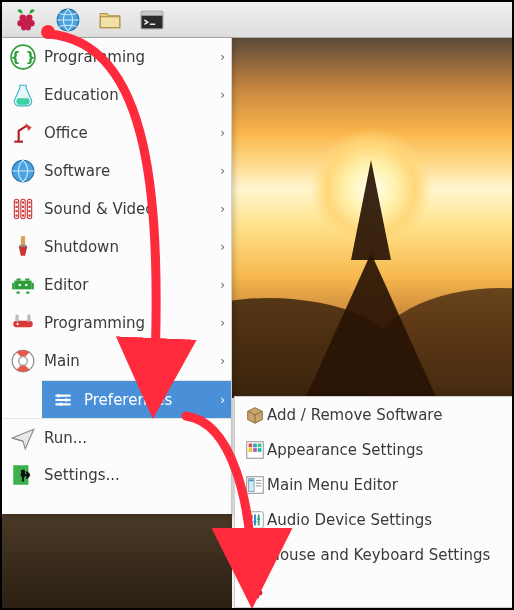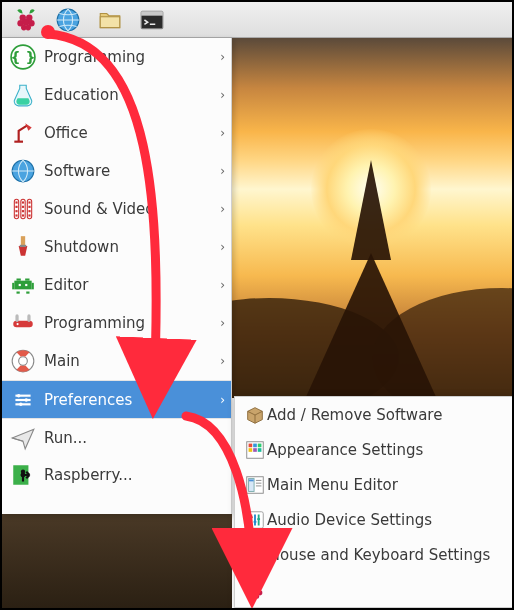--- a/index.html
+++ b/index.html
@@ -89,20 +89,21 @@
     align-items: center;
     padding: 0 6px 0 8px;
     gap: 8px;
     cursor: pointer;
   }
   .menu-item.bordered { border-top: 1px solid #e4e4e4; }
   .menu-item .lbl { flex: 1; color: #3a3a3a; }
   .menu-item .chev { color: #666; font-size: 12px; }
   .menu-item.hi {
     background: #4a90d9;
+    margin-left: 40px;
   }
   .menu-item.hi .lbl, .menu-item.hi .chev { color: #fff; }
   .micon { width: 26px; height: 26px; display:flex; align-items:center; justify-content:center; }
   .micon svg { width:26px; height:26px; }
 
   .bottom-strip {
     position:absolute; left:0; bottom:0; width:230px; height:98px;
     background: linear-gradient(#4b3a27,#2b2013);
   }
 
@@ -342,21 +343,21 @@
   <div class="menu-item">
     <span class="micon">
       <svg viewBox="0 0 24 24">
           <rect x="3" y="3" width="14" height="18" fill="#3cb04a"></rect>
           <path d="M10 8h8m0 0l-3-3m3 3l-3 3" stroke="#111" stroke-width="2" fill="none" transform="translate(0,4)"></path>
           <circle cx="12" cy="12" r="2.2" fill="#111"></circle>
           <rect x="11" y="12" width="2" height="6" fill="#111"></rect>
           <circle cx="12" cy="9" r="2" fill="#111"></circle>
         </svg>
     </span>
-    <span class="lbl">Raspberry...</span>
+    <span class="lbl">Settings...</span>
   </div>
 </div>
 
 <div class="submenu">
   <div class="sub-item">
     <span class="sicon">
       <svg viewBox="0 0 24 24">
           <path d="M4 8l8-4 8 4v9l-8 4-8-4z" fill="#c9a46b" stroke="#8b6a3a"></path>
           <path d="M4 8l8 4 8-4M12 12v9" stroke="#8b6a3a" fill="none"></path>
         </svg>

